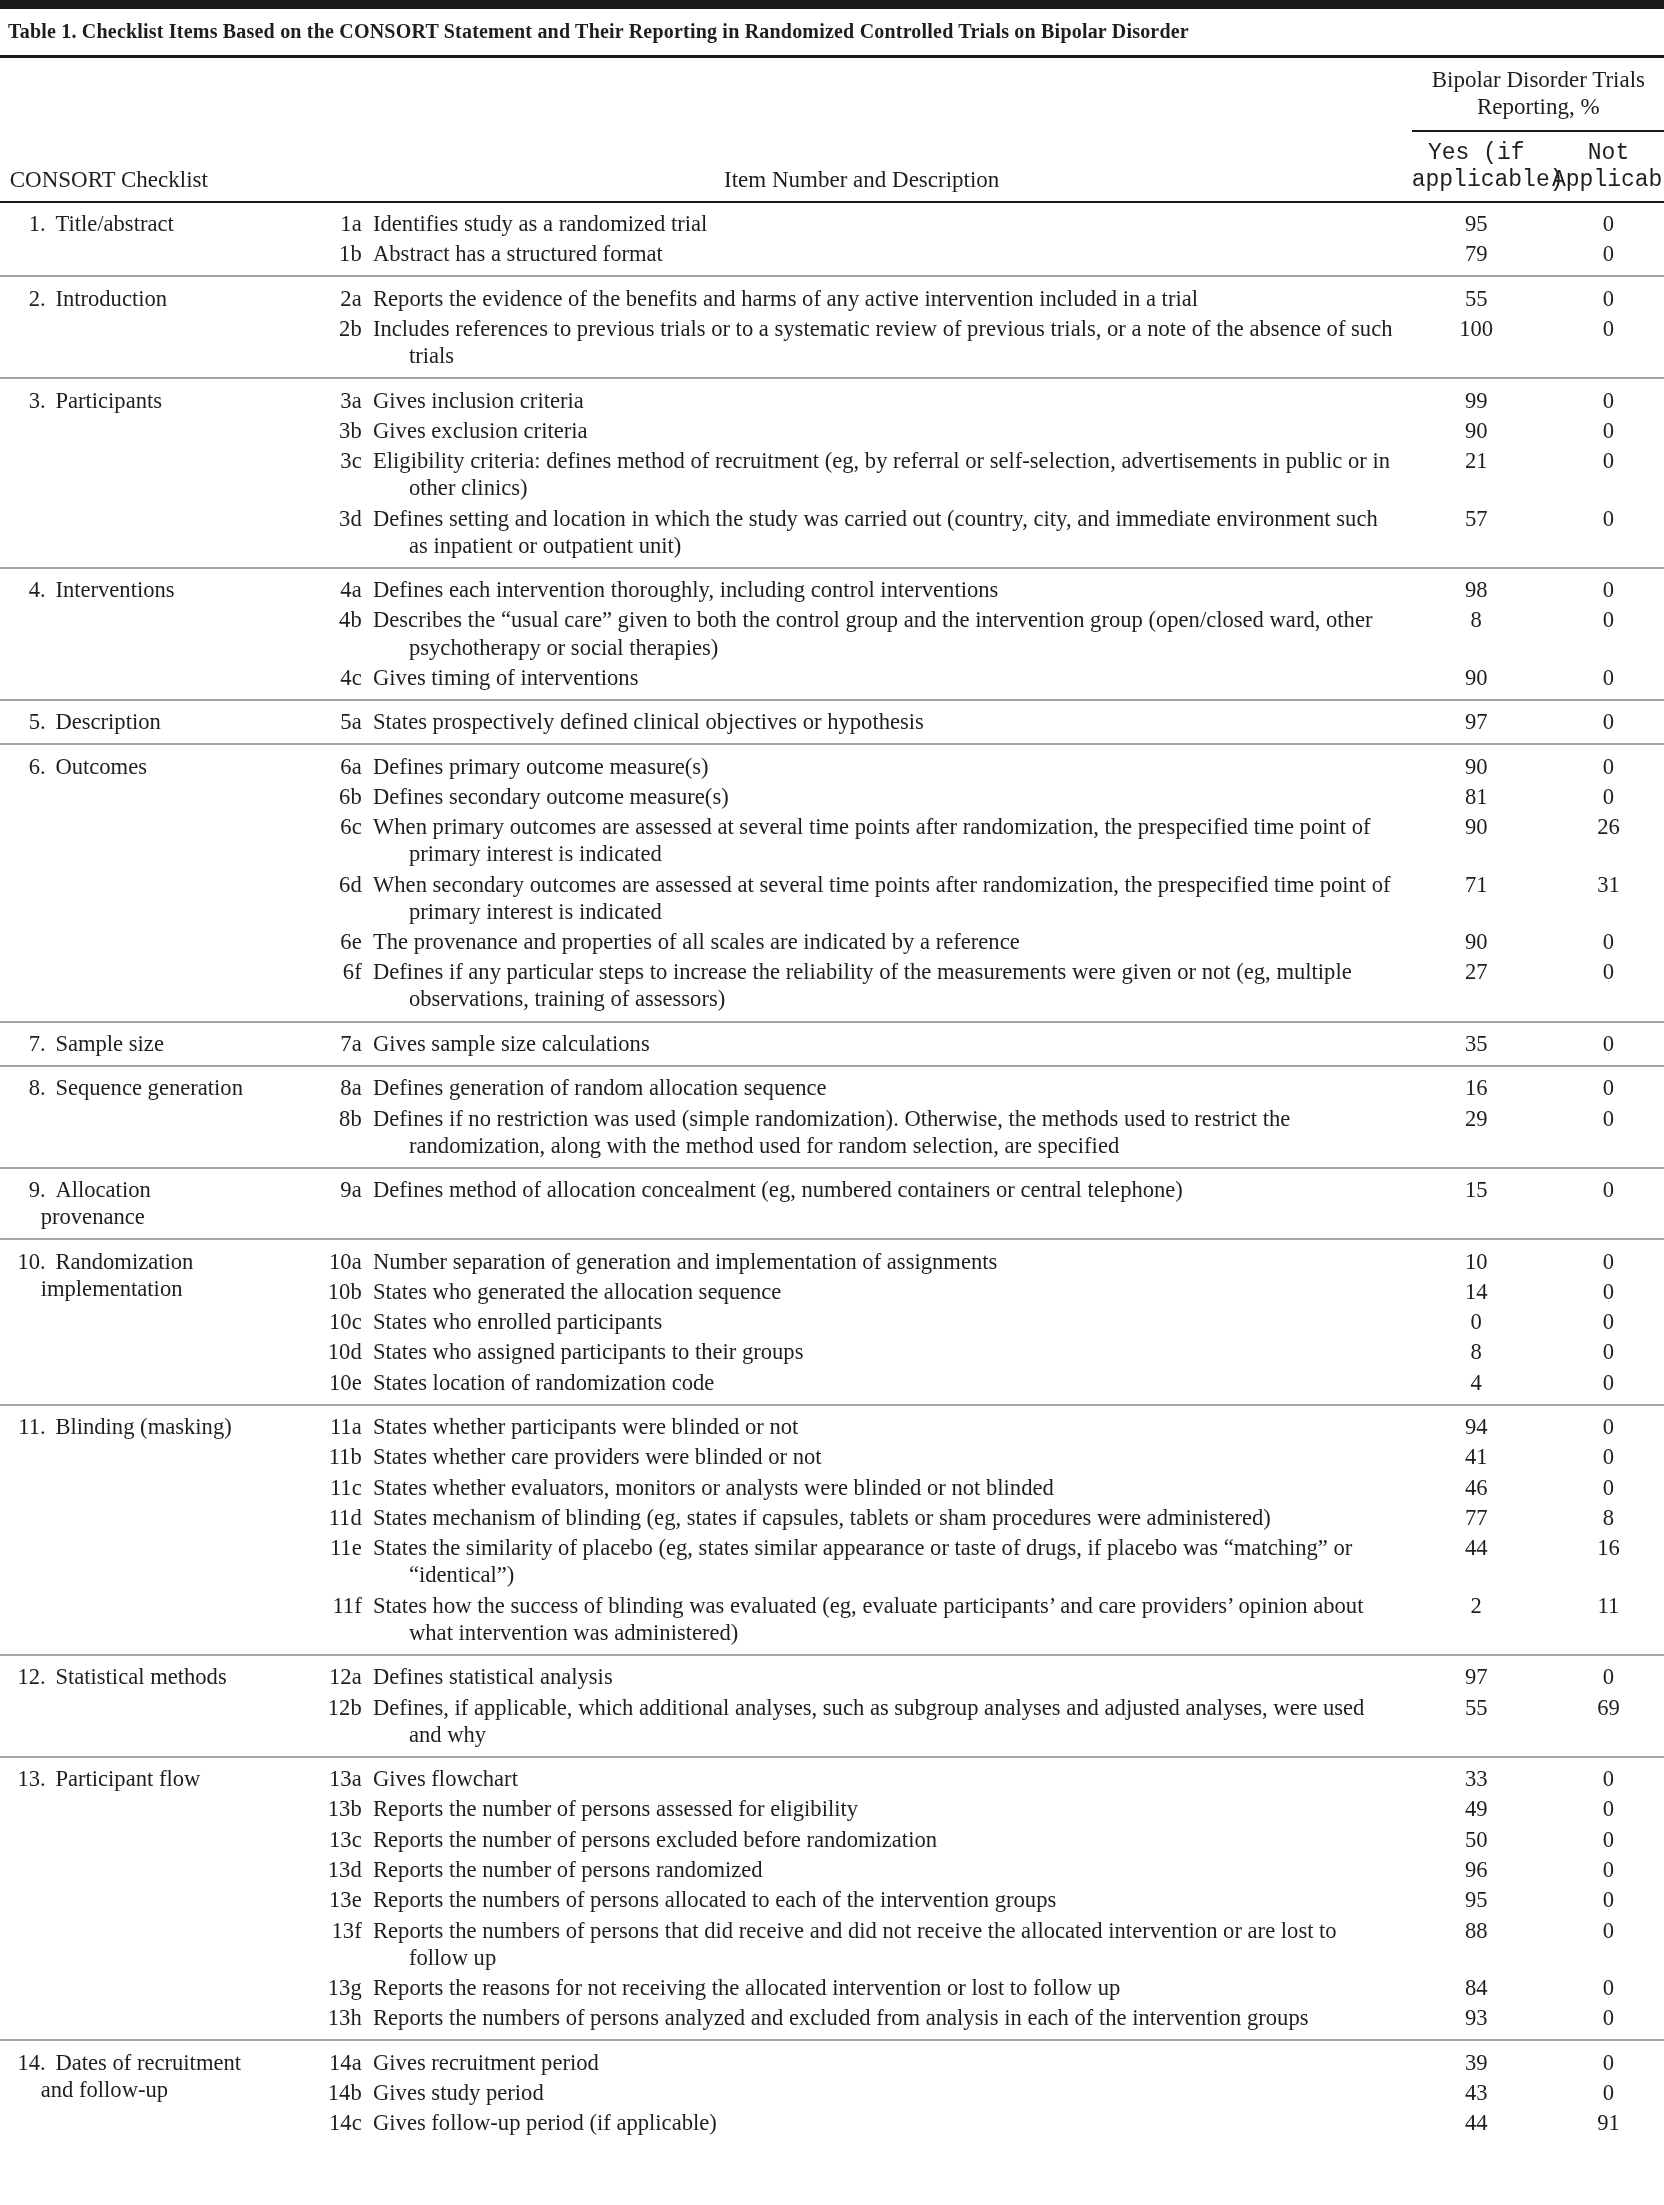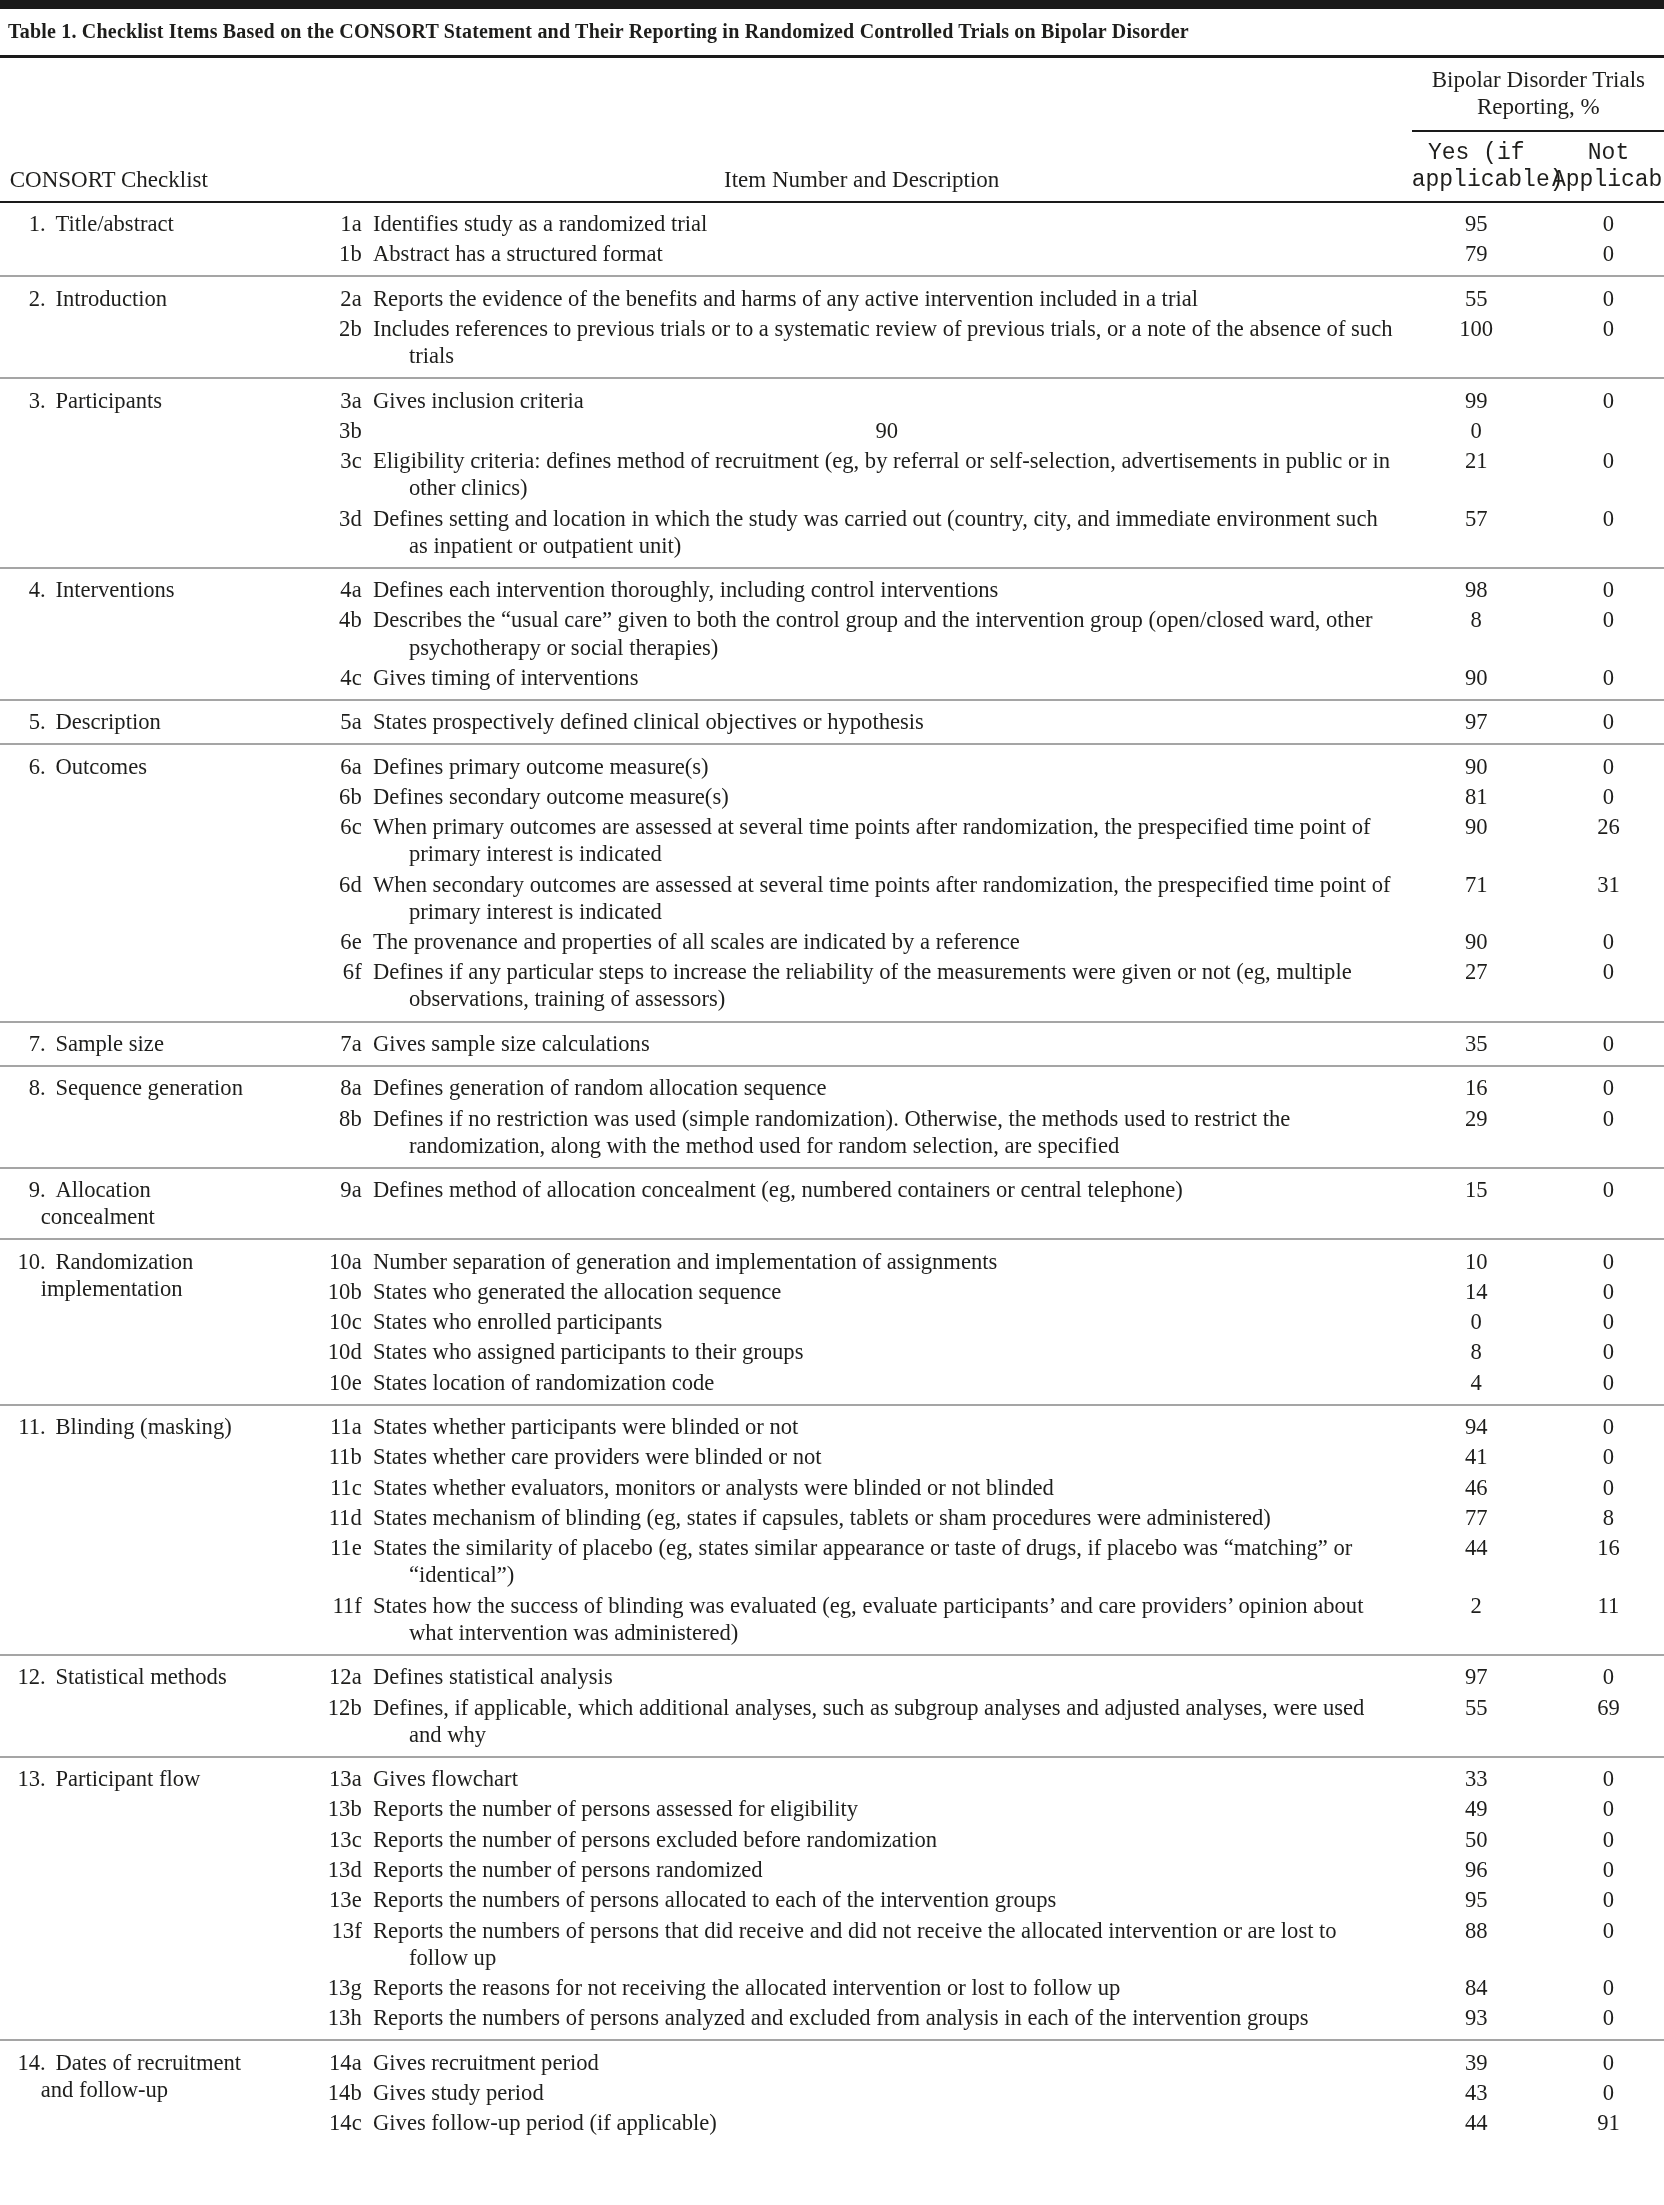--- a/index.html
+++ b/index.html
@@ -207,20 +207,21 @@
     <div class="items">
   <div class="item">
     <span class="item-num">3a</span>
     <span class="desc">Gives inclusion criteria</span>
     <span class="val">99</span>
     <span class="val">0</span>
   </div>
 
   <div class="item">
     <span class="item-num">3b</span>
+    <span class="desc">Gives exclusion criteria</span>
     <span class="val">90</span>
     <span class="val">0</span>
   </div>
 
   <div class="item">
     <span class="item-num">3c</span>
     <span class="desc">Eligibility criteria: defines method of recruitment (eg, by referral or self-selection, advertisements in public or in other clinics)</span>
     <span class="val">21</span>
     <span class="val">0</span>
   </div>
@@ -379,21 +380,21 @@
   </div>
 </div>
   </div>
 
   <div class="section">
     <div class="cat">
       <div class="cat-line1">
         <span class="cat-num">9.</span>
         <span class="cat-name">Allocation</span>
       </div>
-      <div class="cat-cont">concealment</div>
+      <div class="cat-cont">provenance</div>
     </div>
     <div class="items">
   <div class="item">
     <span class="item-num">9a</span>
     <span class="desc">Defines method of allocation concealment (eg, numbered containers or central telephone)</span>
     <span class="val">15</span>
     <span class="val">0</span>
   </div>
 </div>
   </div>

